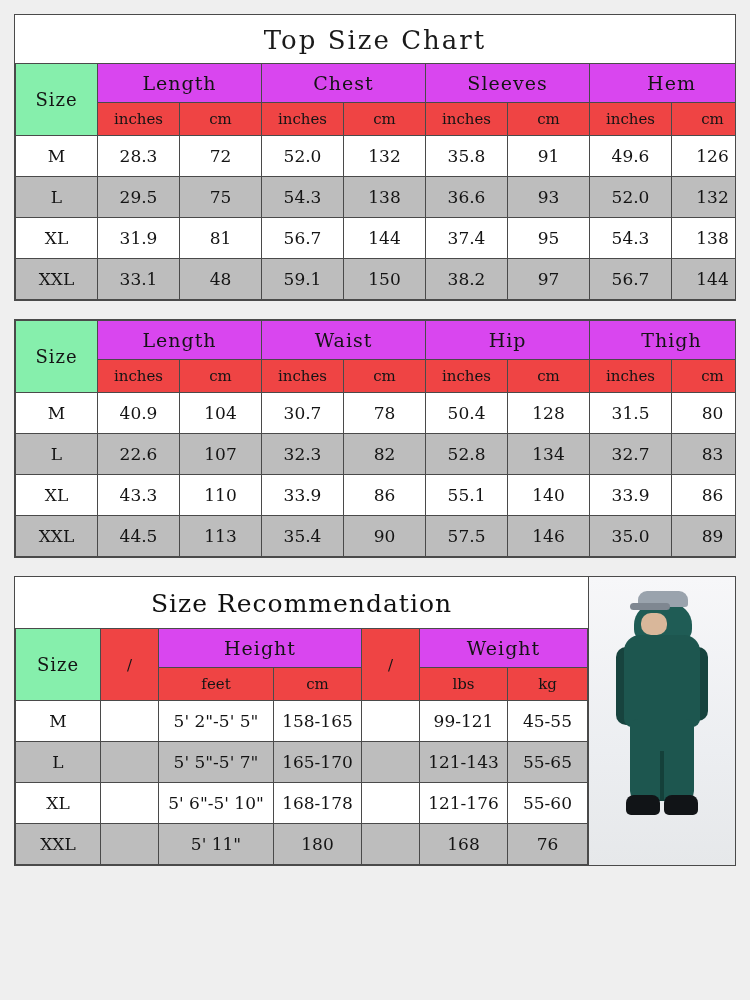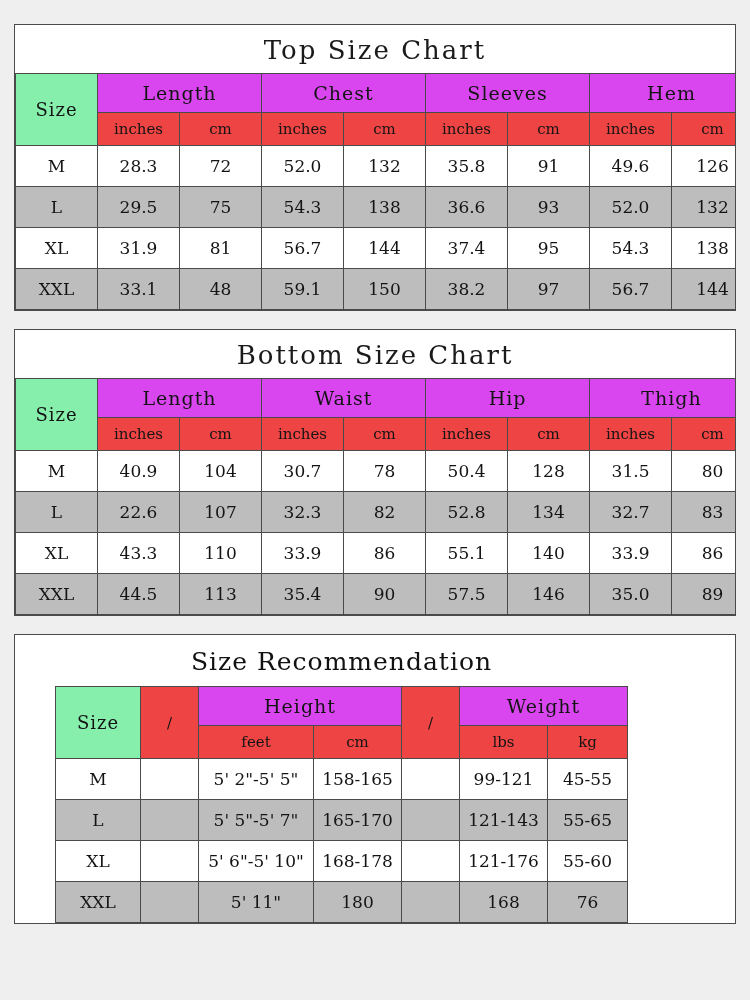--- a/index.html
+++ b/index.html
@@ -12,21 +12,21 @@
     height: 1000px;
     font-family: "DejaVu Serif", serif;
     color: #111;
   }
   .page {
     width: 750px;
     height: 1000px;
     position: relative;
     background: #efefef;
     box-sizing: border-box;
-    padding: 24px 14px;
+    padding: 14px 14px;
   }
   .card {
     background: #ffffff;
     border: 1px solid #4a4a4a;
     box-sizing: border-box;
     margin-bottom: 18px;
     overflow: hidden;
   }
   .card-title {
     text-align: center;
@@ -78,22 +78,21 @@
     background: #ffffff;
     font-size: 18px;
   }
   .lbl-cell-gray {
     background: #bdbdbd;
     font-size: 18px;
   }
   
   .rec-wrap {
     display: flex;
-    flex-direction: column;
-    margin-left: 40px;
+    flex-direction: row;
   }
   .rec-left {
     width: 573px;
     box-sizing: border-box;
   }
   .rec-right {
     flex: 1;
     border-left: 1px solid #4a4a4a;
     background: #f4f4f6;
     position: relative;
@@ -275,21 +274,20 @@
         <td>38.2</td>
         <td>97</td>
         <td>56.7</td>
         <td>144</td>
       </tr>
     </tbody>
       </table>
   </div>
 
   <div class="card">
-    <div class="card-title">Bottom Size Chart</div>
     <table class="sz">
       <colgroup>
         <col style="width:82px">
           <col style="width:82px">
           <col style="width:82px">
         <col style="width:82px">
           <col style="width:82px">
           <col style="width:82px">
         <col style="width:82px">
           <col style="width:82px">

